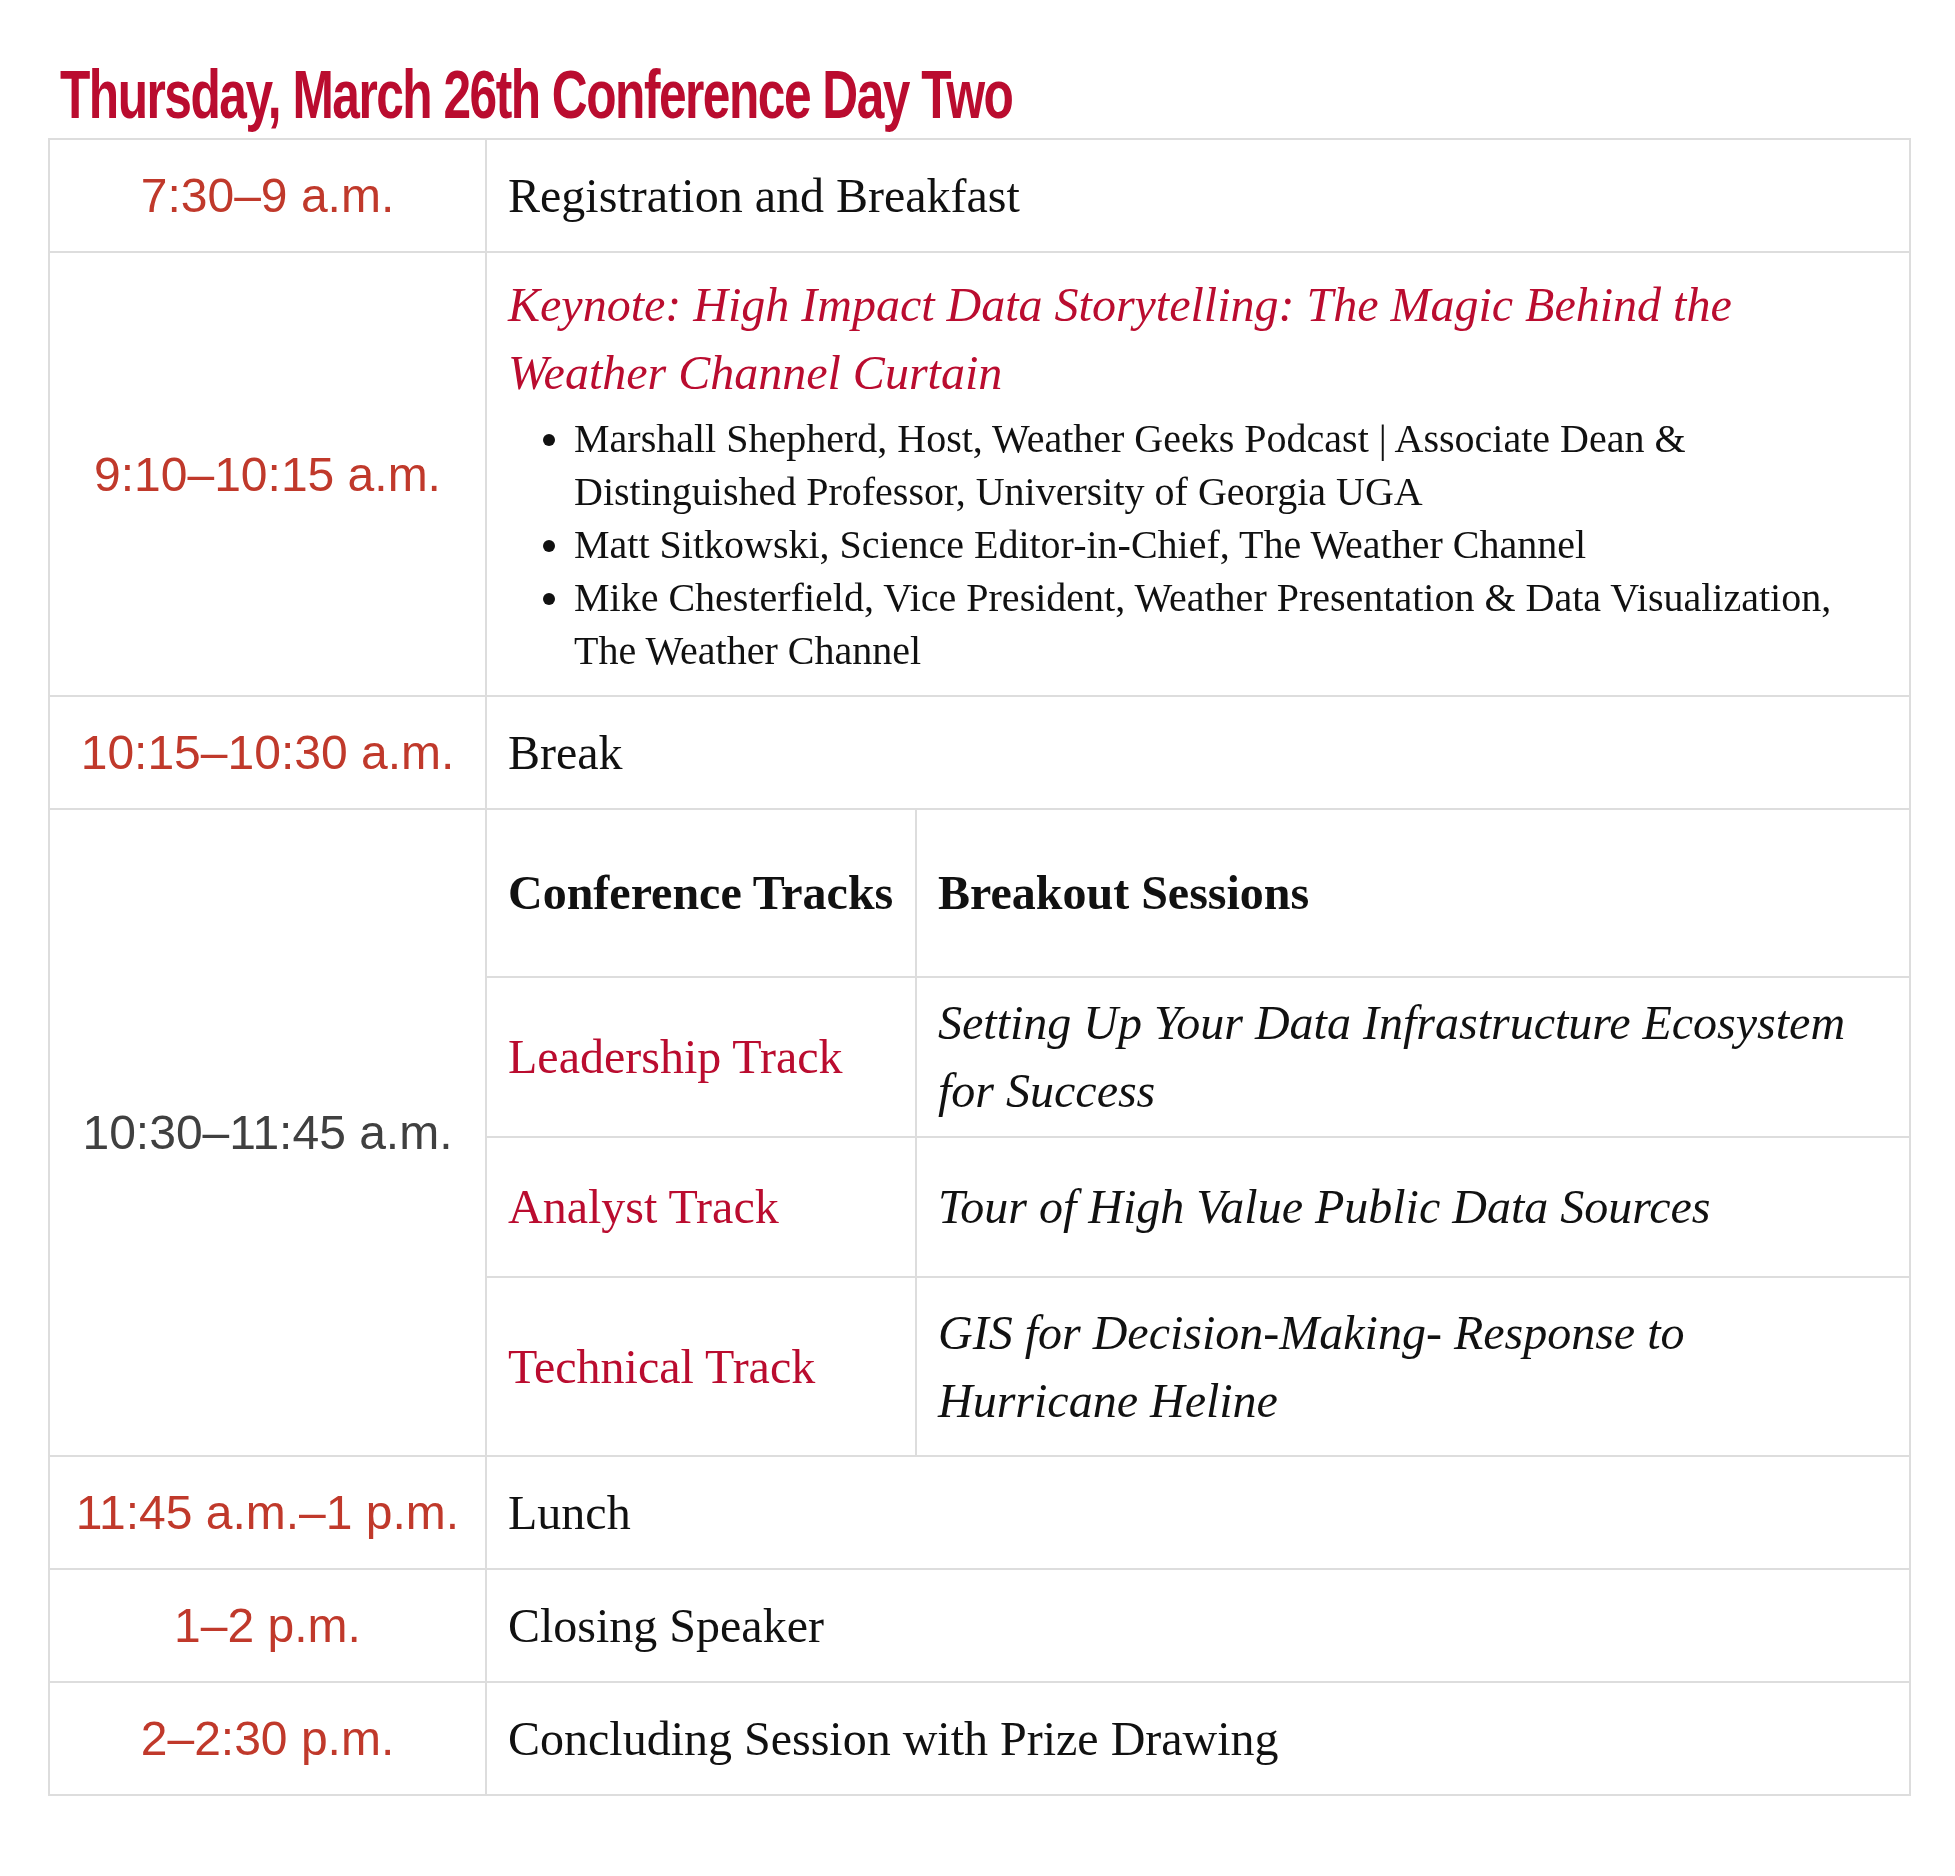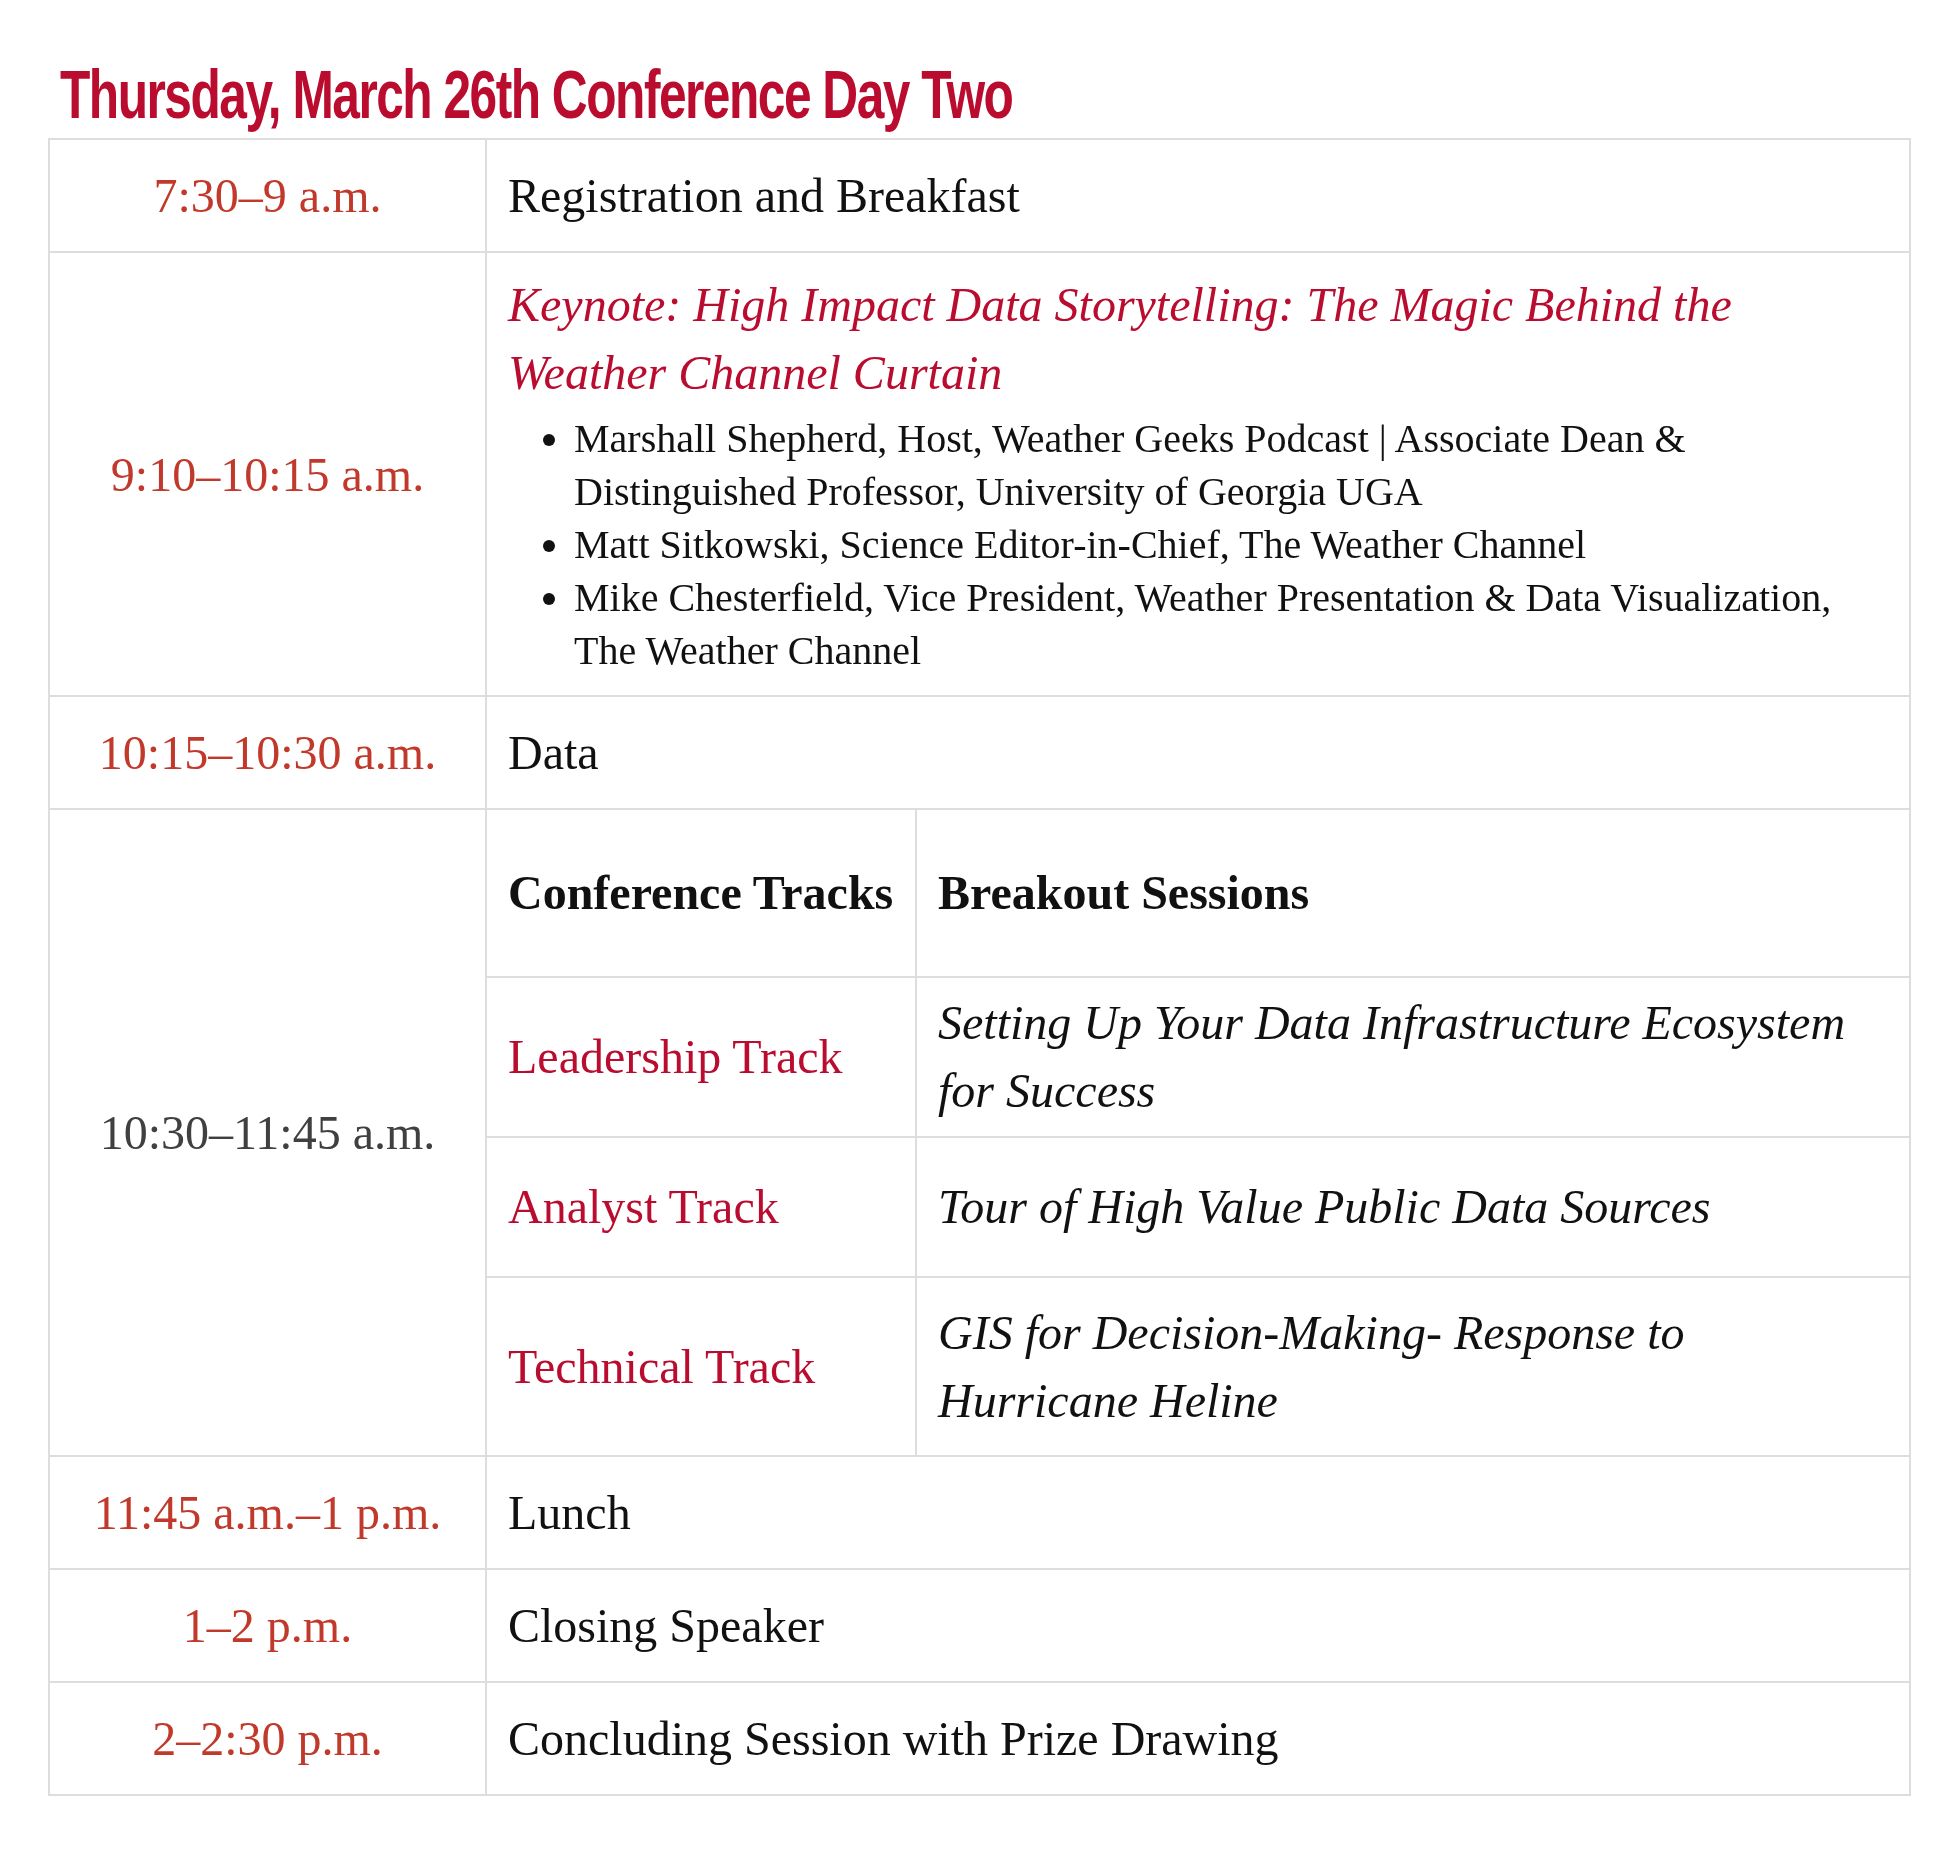--- a/index.html
+++ b/index.html
@@ -24,21 +24,21 @@
     table-layout: fixed;
   }
   table.schedule > tbody > tr > td {
     border: 2.1px solid #dddddd;
     vertical-align: middle;
     padding: 0 21px;
   }
   td.time {
     width: 393px;
     text-align: center;
-    font-family: Liberation Serif, serif;
+    font-family: Liberation Sans, sans-serif;
     font-size: 48px;
     color: #c0392b;
     white-space: nowrap;
   }
   td.time.accent { color: #404040; }
   td.content {
     font-family: "Liberation Serif", "DejaVu Serif", serif;
     font-size: 48px;
     line-height: 68px;
     color: #111111;
@@ -98,21 +98,21 @@
         <ul class="speakers">
           <li>Marshall Shepherd, Host, Weather Geeks Podcast | Associate Dean &amp; Distinguished Professor, University of Georgia UGA</li>
           <li>Matt Sitkowski, Science Editor-in-Chief, The Weather Channel</li>
           <li>Mike Chesterfield, Vice President, Weather Presentation &amp; Data Visualization, The Weather Channel</li>
         </ul>
       </td>
     </tr>
 
     <tr class="r-single">
       <td class="time">10:15–10:30 a.m.</td>
-      <td class="content">Data</td>
+      <td class="content">Break</td>
     </tr>
 
     <tr>
       <td class="time accent">10:30–11:45 a.m.</td>
       <td class="nested-cell">
         <table class="tracks">
           <tbody>
             <tr class="t-head">
               <td class="tracks-head">Conference Tracks</td>
               <td class="tracks-head">Breakout Sessions</td>

